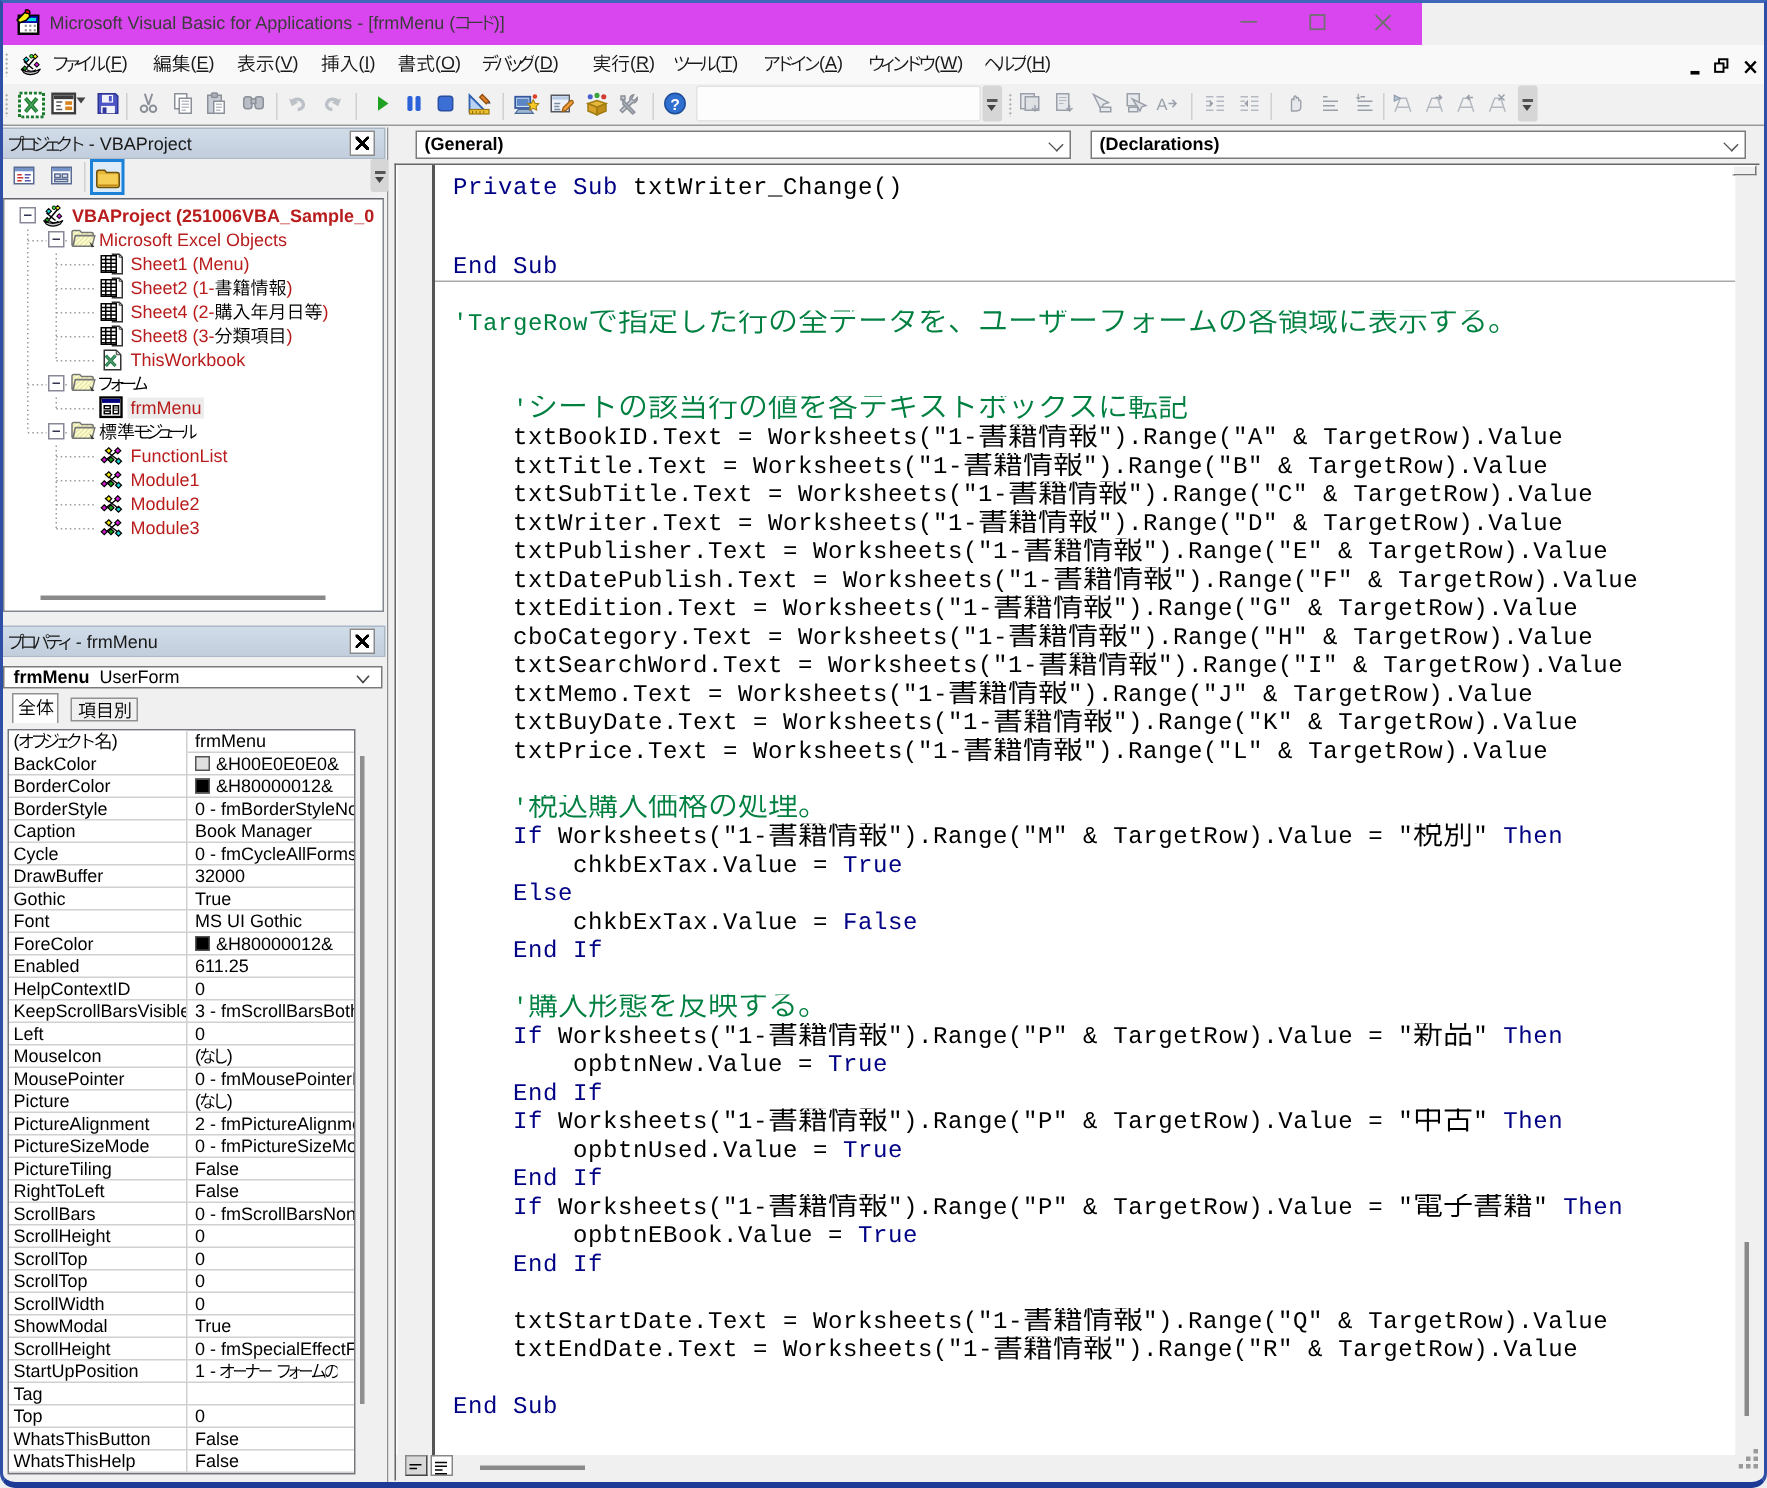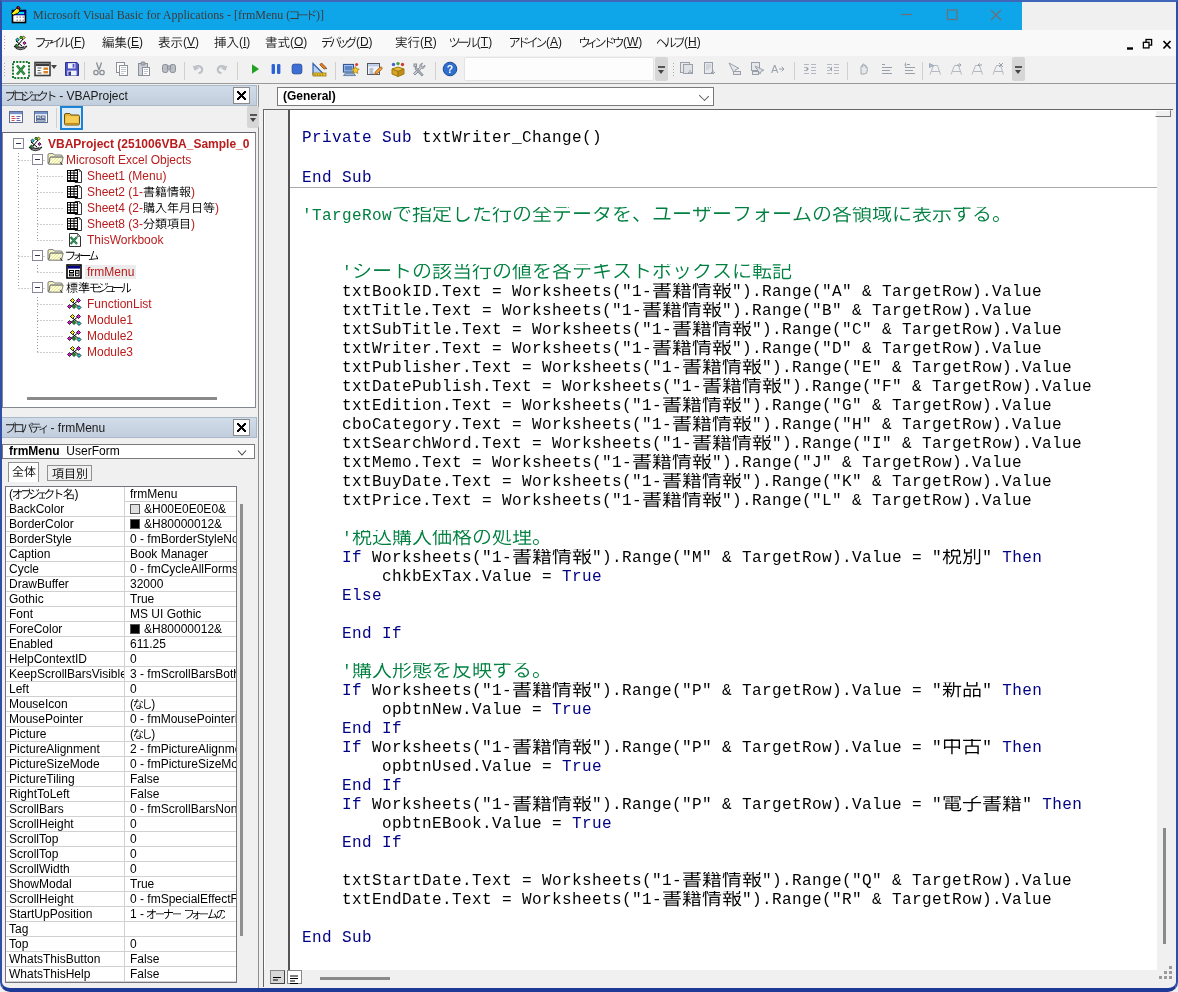--- a/index.html
+++ b/index.html
@@ -1,18 +1,18 @@
 <!DOCTYPE html>
 <html><head><meta charset="utf-8"><style>
 
 * { margin:0; padding:0; box-sizing:border-box; }
 html,body { width:1178px; height:992px; overflow:hidden; }
 body { position:relative; background:#f0f0f0; font-family:"Liberation Sans",sans-serif; }
 svg.j { display:inline-block; vertical-align:top; }
-#titlebar { position:absolute; left:0; top:0; width:1022px; height:30px; background:#0ea5e9;font-family:Liberation Serif, serif; }
+#titlebar { position:absolute; left:0; top:0; width:948px; height:30px; background:#d946ef; }
 #titletext { position:absolute; left:33px; top:8px; font-size:12px; line-height:15px; color:#3c3c3c; white-space:pre; }
 #menubar { position:absolute; left:0; top:30px; width:1178px; height:26px; background:#f9f9f9; }
 .mi { position:absolute; top:4px; height:17px; font-size:12px; color:#1a1a1a; white-space:pre; }
 .ml { position:relative; top:1px; }
 #toolbar { position:absolute; left:0; top:56px; width:1178px; height:28px; background:#f1f1f1; border-bottom:1px solid #999; }
 .ti { position:absolute; top:5px; width:16px; height:16px; }
 .tsep { position:absolute; top:6px; width:1px; height:18px; background:#d0d0d0; }
 .grip { position:absolute; top:6px; width:3px; height:16px;
   background-image:radial-gradient(circle, #aaa 35%, transparent 40%); background-size:3px 3px; }
 #lpanel { position:absolute; left:0; top:85px; width:259px; height:903px; background:#f0f0f0; border-right:1px solid #909090; }
@@ -643,26 +643,27 @@
         <div class="pr" style="top:435px"><div class="pn">Tag</div><div class="pv"></div></div>
         <div class="pr" style="top:450px"><div class="pn">Top</div><div class="pv">0</div></div>
         <div class="pr" style="top:465px"><div class="pn">WhatsThisButton</div><div class="pv">False</div></div>
         <div class="pr" style="top:480px"><div class="pn">WhatsThisHelp</div><div class="pv">False</div></div>
 </div>
 <div style="position:absolute;left:240px;top:91px;width:2.5px;height:432px;background:#8f8f8f"></div>
 </div>
 </div>
 <div id="codewin">
 <div class="combo" style="left:18px;width:437px">(General)</div>
+<div class="combo" style="left:468px;width:437px">(Declarations)</div>
 <div style="position:absolute;left:4px;top:24px;width:910px;height:1px;background:#666"></div>
 <div style="position:absolute;left:4px;top:24px;width:1px;height:878px;background:#666"></div>
 <div id="margin"></div>
 <div id="codearea">
 <div id="psep"></div>
-<div class="cl" style="top:19px"><span class="kw">Private Sub</span> txtWriter_Change()</div>
+<div class="cl" style="top:6px"><span class="kw">Private Sub</span> txtWriter_Change()</div>
 <div class="cl" style="top:59px"><span class="kw">End Sub</span></div>
 <div class="cl" style="top:97px"><span class="cm">'TargeRow</span><svg class="j" style="width:620px;height:19px;" fill="#008040" viewBox="0 0 620 19">
           <use href="#g0" transform="translate(0,13.8) scale(0.02)"></use>
         </svg></div>
 <div class="cl" style="top:154px"><span class="cm">    '</span><svg class="j" style="width:440px;height:19px;" fill="#008040" viewBox="0 0 440 19">
           <use href="#g1" transform="translate(0,13.8) scale(0.02)"></use>
         </svg></div>
 <div class="cl" style="top:173px">    txtBookID.Text = Worksheets("1-<svg class="j" style="width:80px;height:19px;" fill="#000000" viewBox="0 0 80 19">
           <use href="#g2" transform="translate(0,13.8) scale(0.02)"></use>
         </svg>").Range("A" &amp; TargetRow).Value</div>
@@ -702,20 +703,21 @@
 <div class="cl" style="top:420px"><span class="cm">    '</span><svg class="j" style="width:200px;height:19px;" fill="#008040" viewBox="0 0 200 19">
           <use href="#g3" transform="translate(0,13.8) scale(0.02)"></use>
         </svg></div>
 <div class="cl" style="top:439px">    <span class="kw">If</span> Worksheets("1-<svg class="j" style="width:80px;height:19px;" fill="#000000" viewBox="0 0 80 19">
           <use href="#g2" transform="translate(0,13.8) scale(0.02)"></use>
         </svg>").Range("M" &amp; TargetRow).Value = "<svg class="j" style="width:40px;height:19px;" fill="#000000" viewBox="0 0 40 19">
           <use href="#g4" transform="translate(0,13.8) scale(0.02)"></use>
         </svg>" <span class="kw">Then</span></div>
 <div class="cl" style="top:458px">        chkbExTax.Value = <span class="kw">True</span></div>
 <div class="cl" style="top:477px">    <span class="kw">Else</span></div>
+<div class="cl" style="top:496px">        chkbExTax.Value = <span class="kw">False</span></div>
 <div class="cl" style="top:515px">    <span class="kw">End If</span></div>
 <div class="cl" style="top:553px"><span class="cm">    '</span><svg class="j" style="width:200px;height:19px;" fill="#008040" viewBox="0 0 200 19">
           <use href="#g5" transform="translate(0,13.8) scale(0.02)"></use>
         </svg></div>
 <div class="cl" style="top:572px">    <span class="kw">If</span> Worksheets("1-<svg class="j" style="width:80px;height:19px;" fill="#000000" viewBox="0 0 80 19">
           <use href="#g2" transform="translate(0,13.8) scale(0.02)"></use>
         </svg>").Range("P" &amp; TargetRow).Value = "<svg class="j" style="width:40px;height:19px;" fill="#000000" viewBox="0 0 40 19">
           <use href="#g6" transform="translate(0,13.8) scale(0.02)"></use>
         </svg>" <span class="kw">Then</span></div>
 <div class="cl" style="top:591px">        opbtnNew.Value = <span class="kw">True</span></div>

